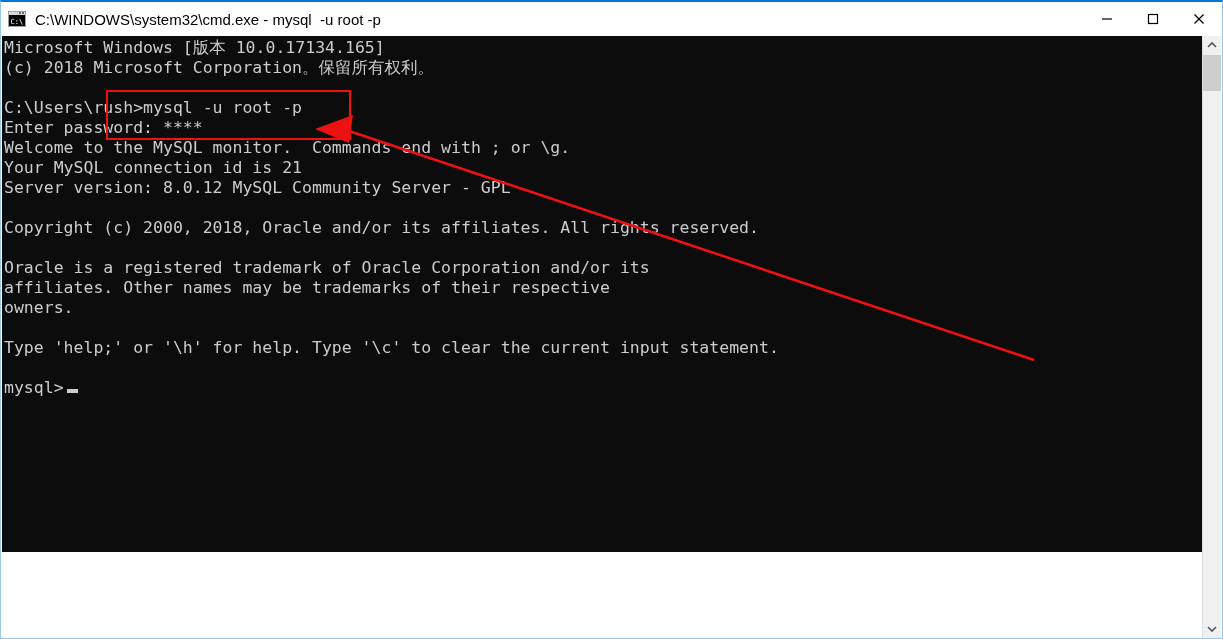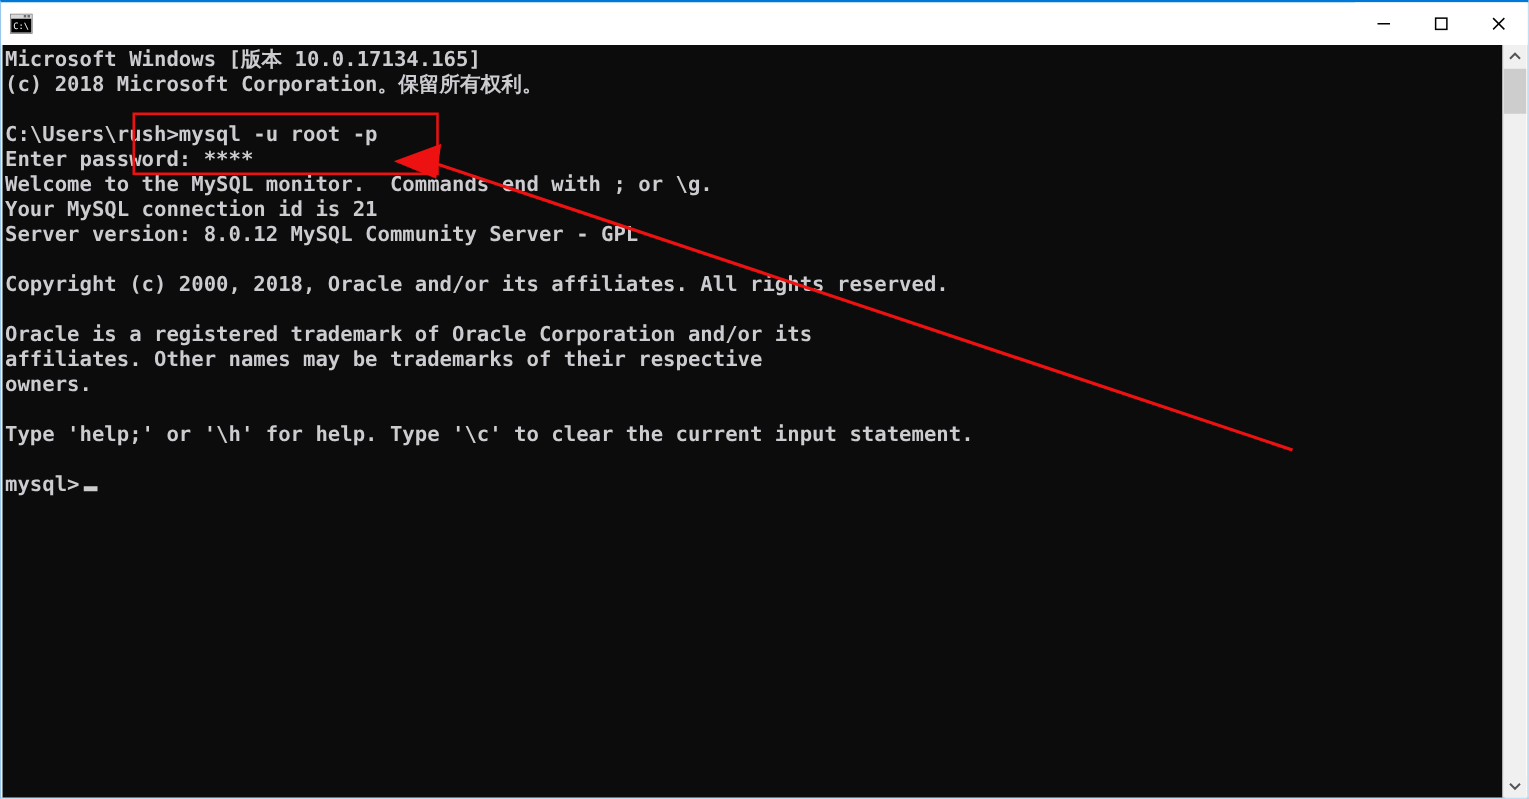--- a/index.html
+++ b/index.html
@@ -43,24 +43,23 @@
   .win-btn {
     width:46px; height:34px;
     display:flex; align-items:center; justify-content:center;
     background:#ffffff;
   }
   .win-btn svg { display:block; }
 
   
   #console {
     position:absolute; left:1px; top:34px;
-    width:1202px; height:602px;
+    width:1202px; height:516px;
     background:#0c0c0c;
     overflow:hidden;
-    font-weight:bold;
   }
   #console-text {
     position:absolute; left:2px; top:2px;
     color:#ccccd0;
     font-family:"DejaVu Sans Mono", monospace;
     font-size:16.5px;
     line-height:20px;
     white-space:pre;
     letter-spacing:0px;
   }
@@ -114,20 +113,21 @@
   <div id="titlebar">
     <div id="title-icon">
       <svg width="18" height="16" viewBox="0 0 18 16">
         <rect x="0" y="0" width="18" height="16" fill="#d8d8d8" stroke="#6b6b6b" stroke-width="1"></rect>
         <rect x="1" y="4" width="16" height="11" fill="#000000"></rect>
         <rect x="11" y="1" width="2" height="2" fill="#6b6b6b"></rect>
         <rect x="14" y="1" width="2" height="2" fill="#6b6b6b"></rect>
         <text x="2.5" y="12.5" font-family="DejaVu Sans Mono, monospace" font-size="7" fill="#ffffff">C:\</text>
       </svg>
     </div>
+    <div id="title-text">C:\WINDOWS\system32\cmd.exe - mysql  -u root -p</div>
 
     <div id="win-controls">
       <div class="win-btn">
         <svg width="12" height="12" viewBox="0 0 12 12">
           <line x1="1" y1="6" x2="11" y2="6" stroke="#000" stroke-width="1.2"></line>
         </svg>
       </div>
       <div class="win-btn">
         <svg width="12" height="12" viewBox="0 0 12 12">
           <rect x="1.5" y="1.5" width="9" height="9" fill="none" stroke="#000" stroke-width="1.2"></rect>

